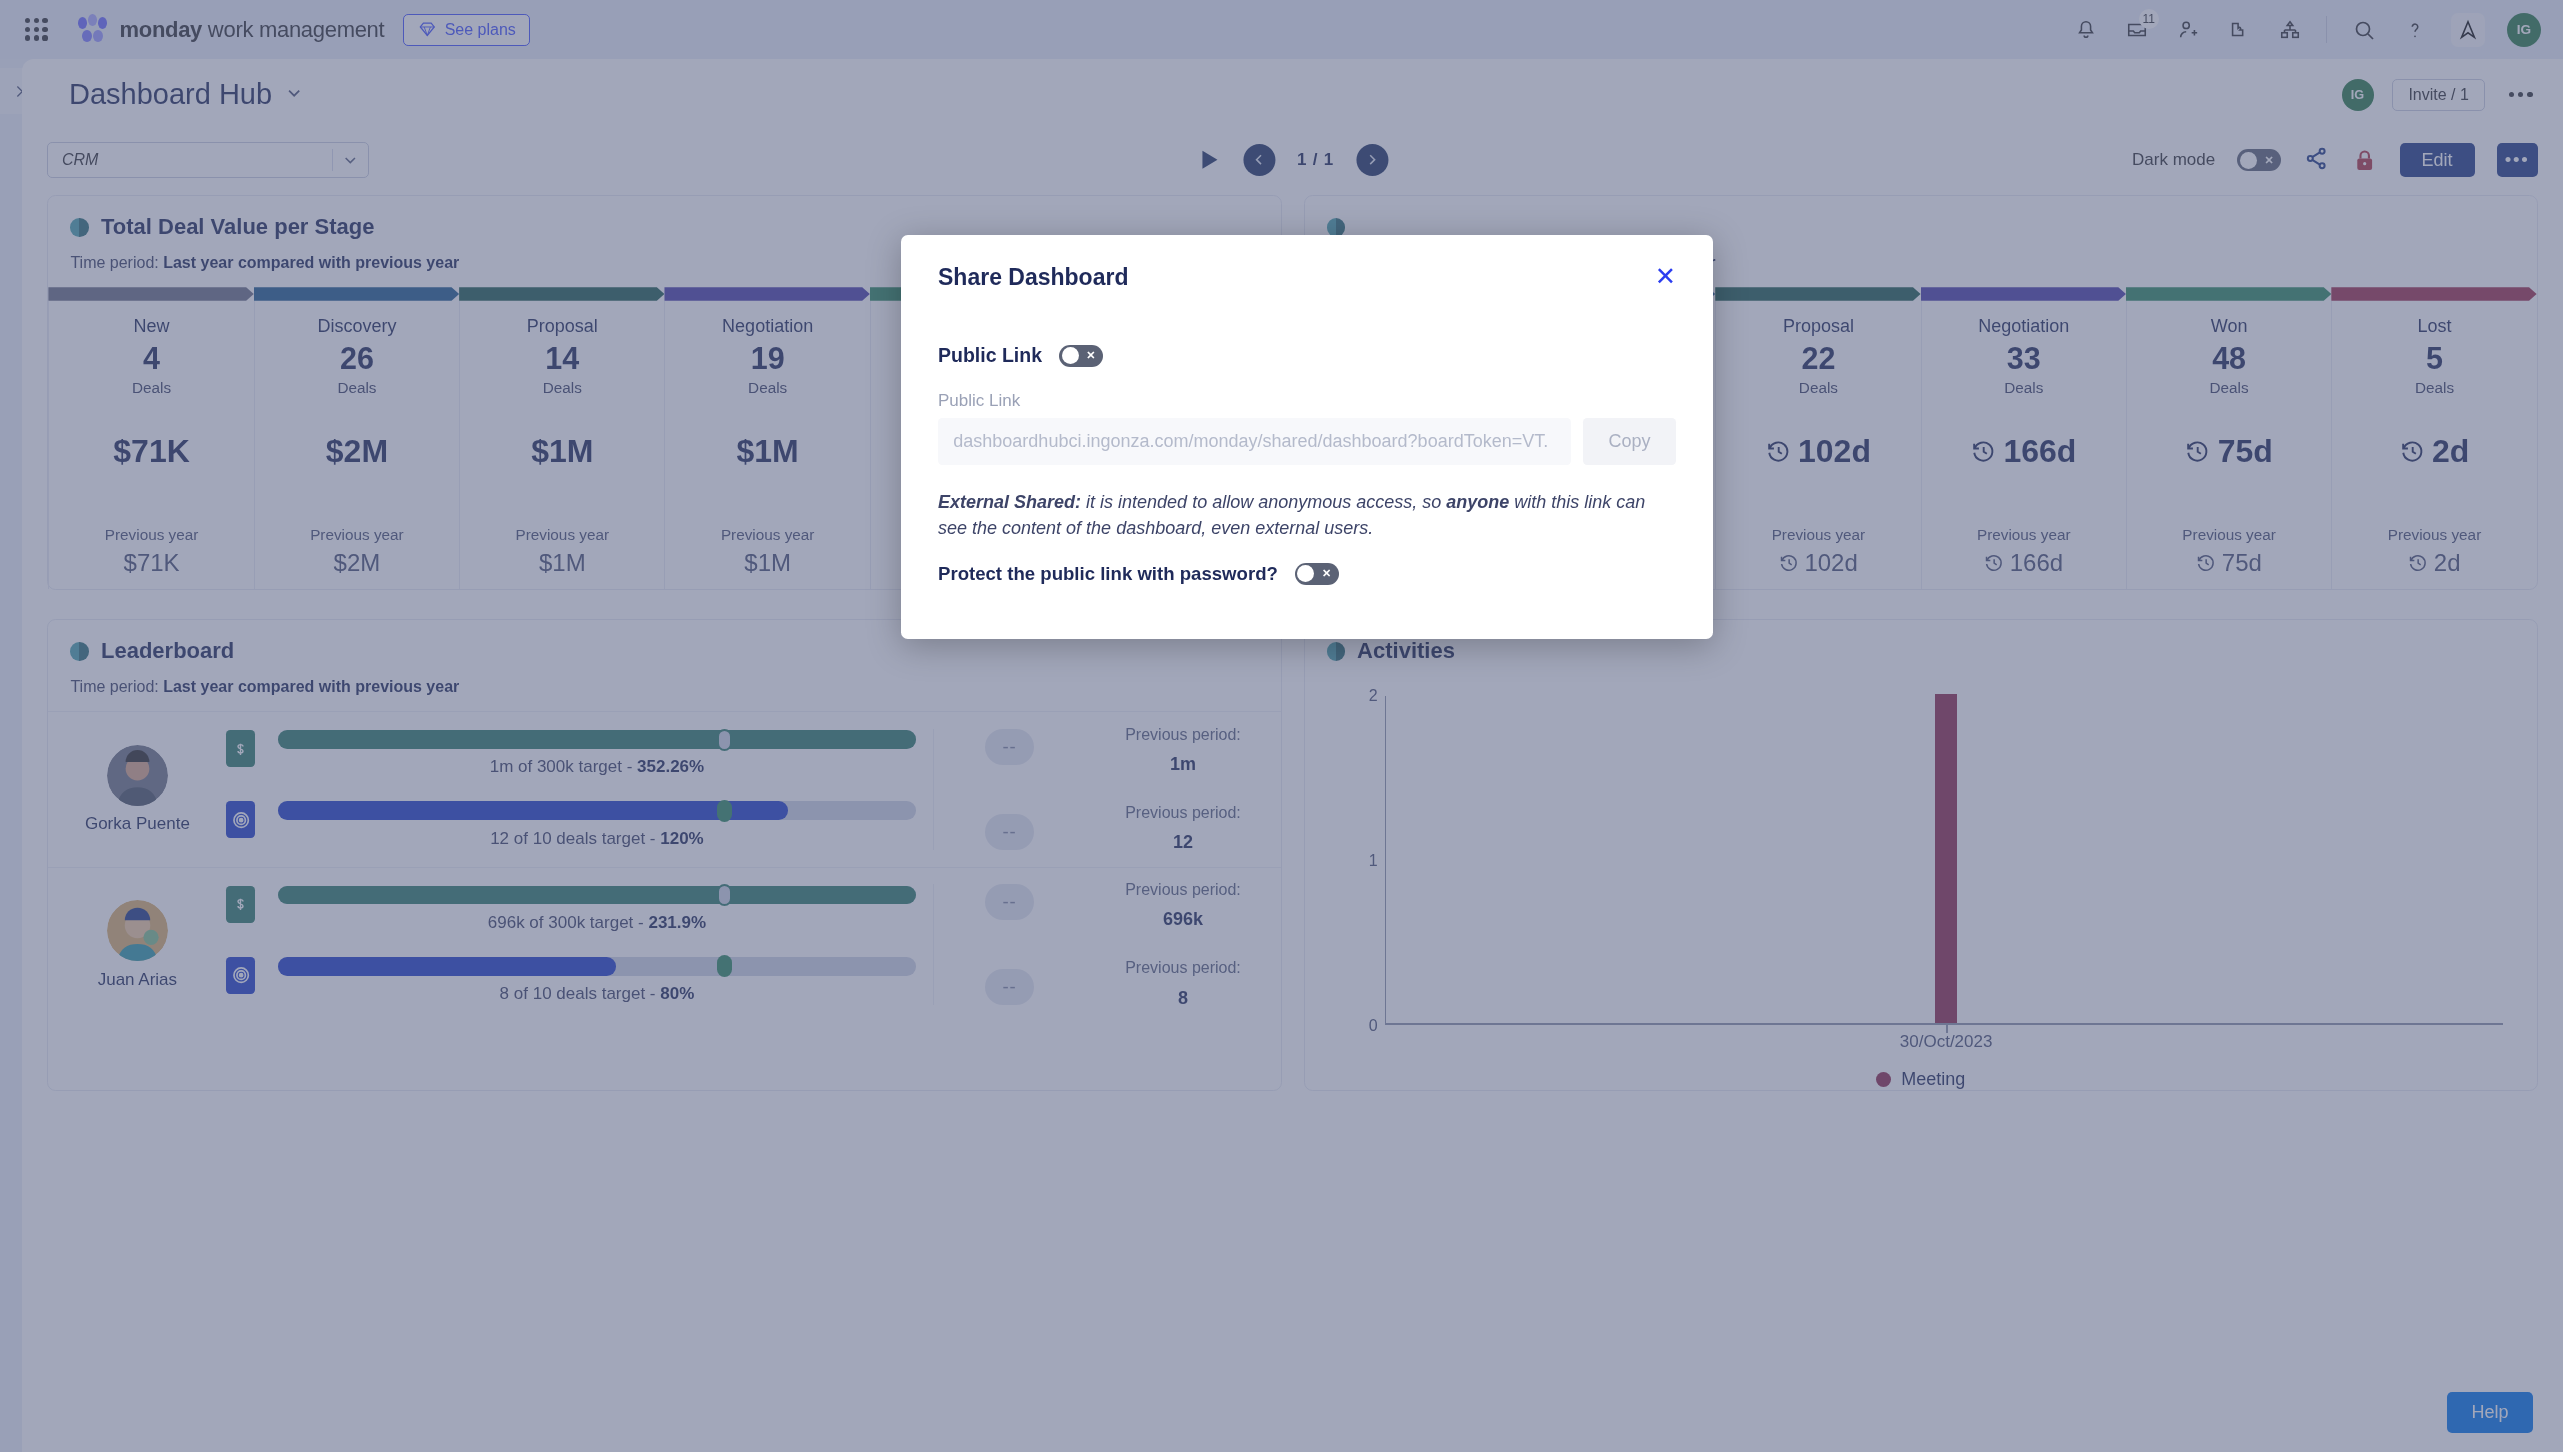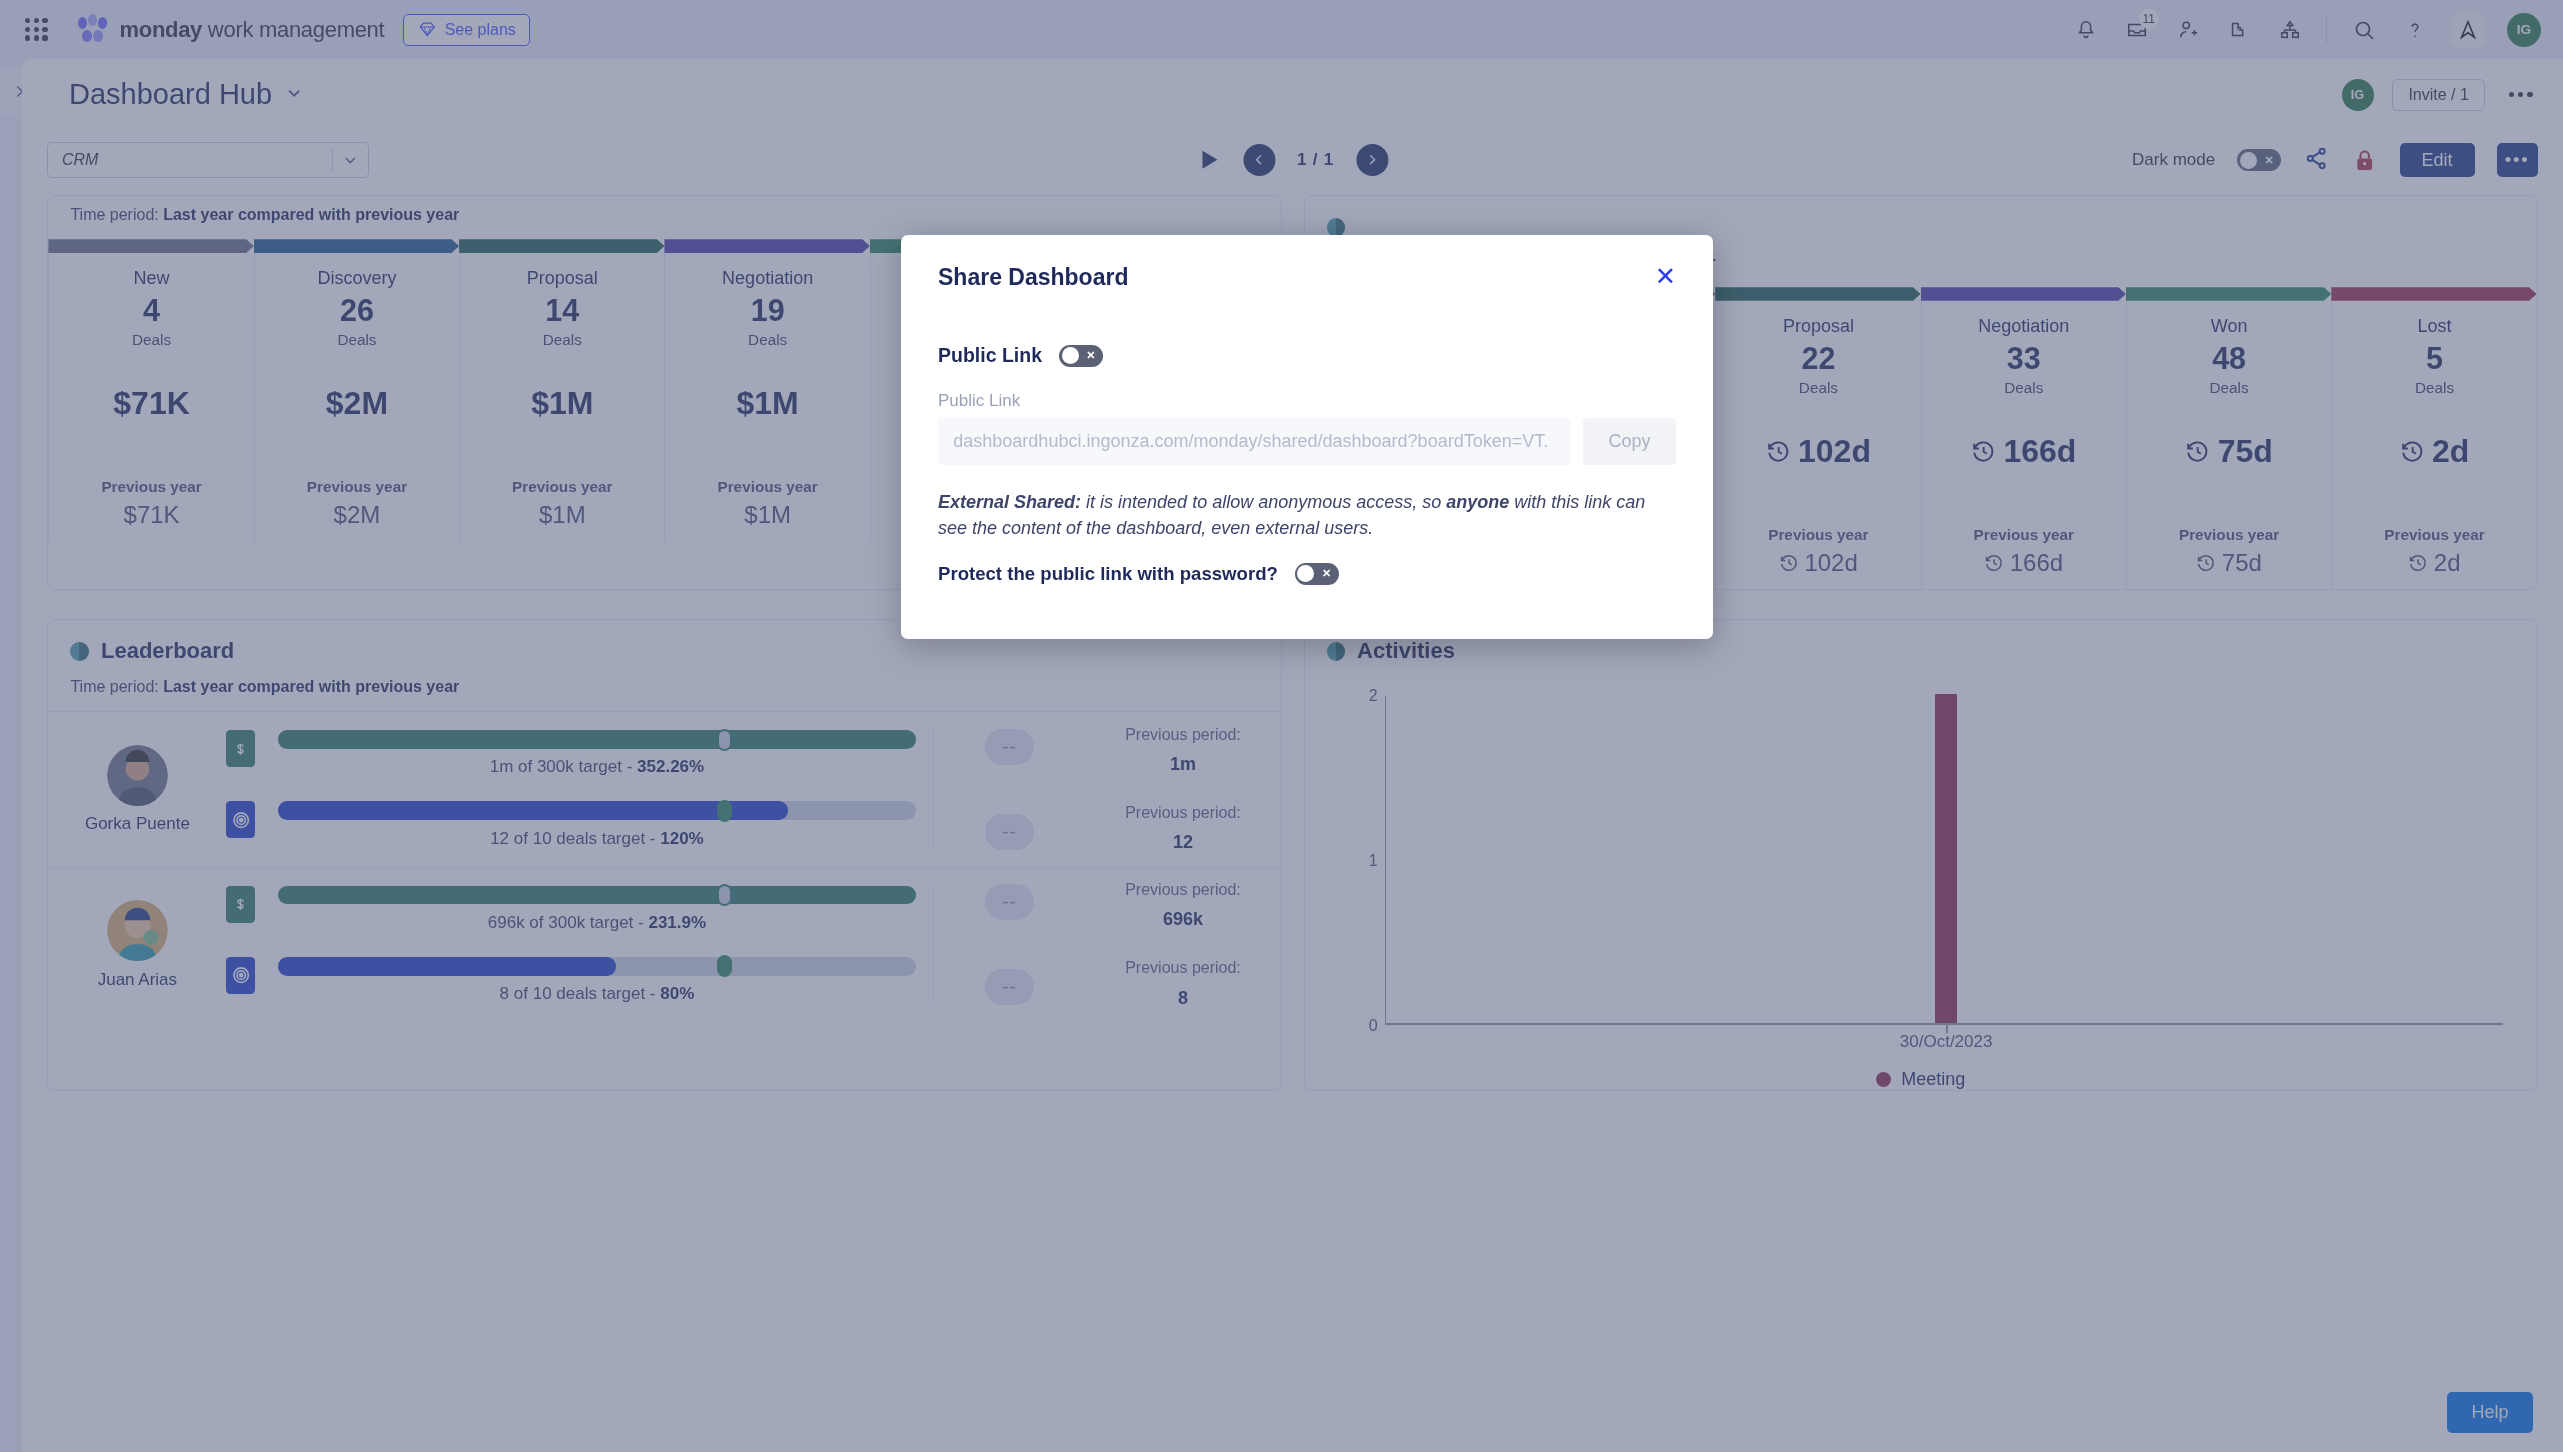--- a/index.html
+++ b/index.html
@@ -129,21 +129,21 @@
     position:absolute; inset:0;
     clip-path: polygon(0 0, calc(100% - 7.6px) 0, 100% 50%, calc(100% - 7.6px) 100%, 0 100%);
   }
   .fcell { border-left:0.8px solid #e8eaf3; padding: 15.3px 3.4px 12px; text-align:center;
     min-height: 288px; display:flex; flex-direction:column; }
   .fname { font-size:18px; color:#1f2a5a; }
   .fcount { font-size:30.5px; font-weight:700; color:#1f2a5a; margin-top:3.4px; }
   .fdeals { font-size:15.3px; color:#3d4468; margin-top:3.4px; }
   .fval { font-size:32px; font-weight:700; color:#1f2a5a; margin-top: 36px;
     display:flex; align-items:center; justify-content:center; gap:6.8px; }
-  .fprevlbl { font-size:15.3px; color:#4a5275; margin-top:auto;font-weight:bold; }
+  .fprevlbl { font-size:15.3px; color:#4a5275; margin-top:auto; }
   .fprev { font-size:24px; color:#4a5275; margin-top:5.1px;
     display:flex; align-items:center; justify-content:center; gap:5.1px; }
 
   
   .lbrow { display:flex; align-items:center; border-top:0.8px solid #eef0f6; padding: 13.6px 0; }
   .lbavatar-wrap { width: 178px; display:flex; flex-direction:column; align-items:center; }
   .lbav { width:61px; height:61px; border-radius:50%; overflow:hidden; }
   .lbname { font-size:17px; color:#1f2a5a; margin-top:8.5px; }
   .lbbars { flex:1; display:flex; flex-direction:column; gap: 24px; padding-right: 17px;}
   .lbline { display:flex; align-items:flex-start; gap:23px; }
@@ -380,20 +380,24 @@
             </svg>
           </div>
           <div class="editbtn">Edit</div>
           <div class="morebtn">•••</div>
         </div>
       </div>
 
       <div class="grid">
 
         <div class="card" style="flex:1">
+          <div class="cardhead">
+            <span class="wicon"></span>
+            <span class="wtitle">Total Deal Value per Stage</span>
+          </div>
           <div class="tperiod">
             <span>Time period:</span>
             <b>Last year compared with previous year</b>
           </div>
           <div class="funnel" id="funnel-deal-value">
               <div class="fstage">
                 <div class="fbar">
                   <div class="chev" style="background: rgb(107, 111, 134);"></div>
                 </div>
                 <div class="fcell">

